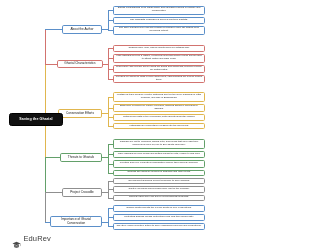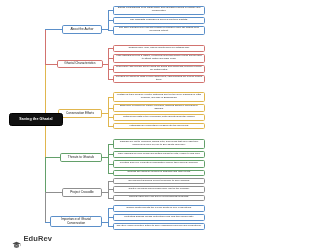--- a/index.html
+++ b/index.html
@@ -69,21 +69,21 @@
 
   
   .footer{
     position:absolute;
     left:12px;bottom:7px;
     display:flex;align-items:center;gap:2.5px;
     z-index:9;
   }
   .footer .cap{width:9px;height:8px;display:block;}
   .footer .brand{
-    font-size:7.5px;font-weight:bold;color:#3c3c3c;letter-spacing:.1px;
+    font-size:7.5px;font-weight:normal;color:#3c3c3c;letter-spacing:.1px;
   }
 </style>
 </head>
 <body>
 
 <div id="canvas"></div>
 
 <div class="root">Saving the Gharial</div>
 
 <div id="nodes">

